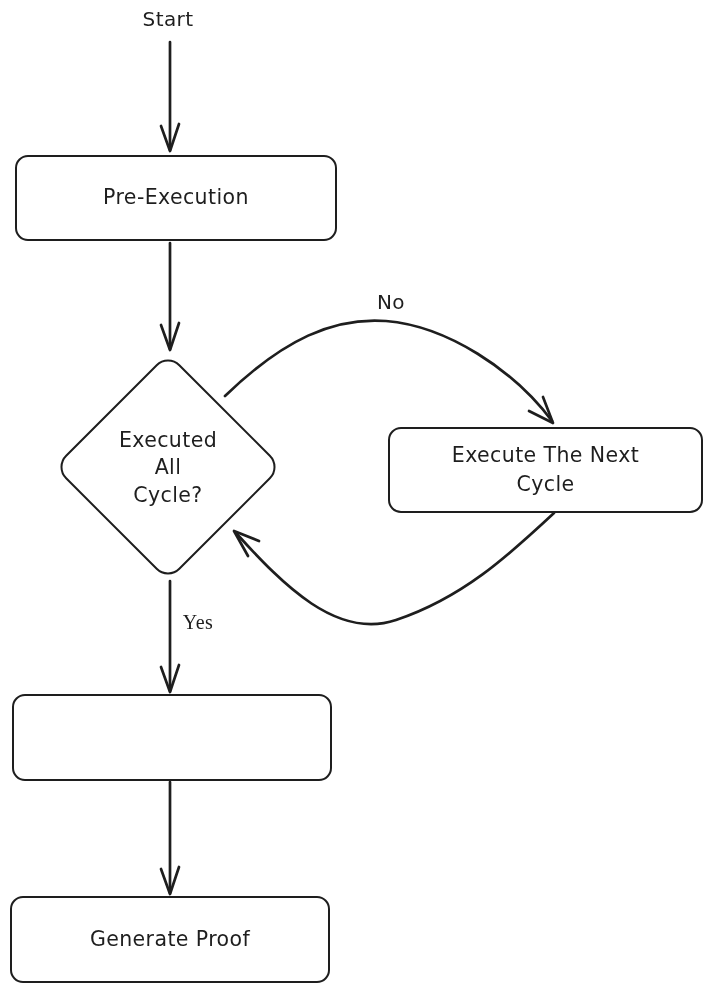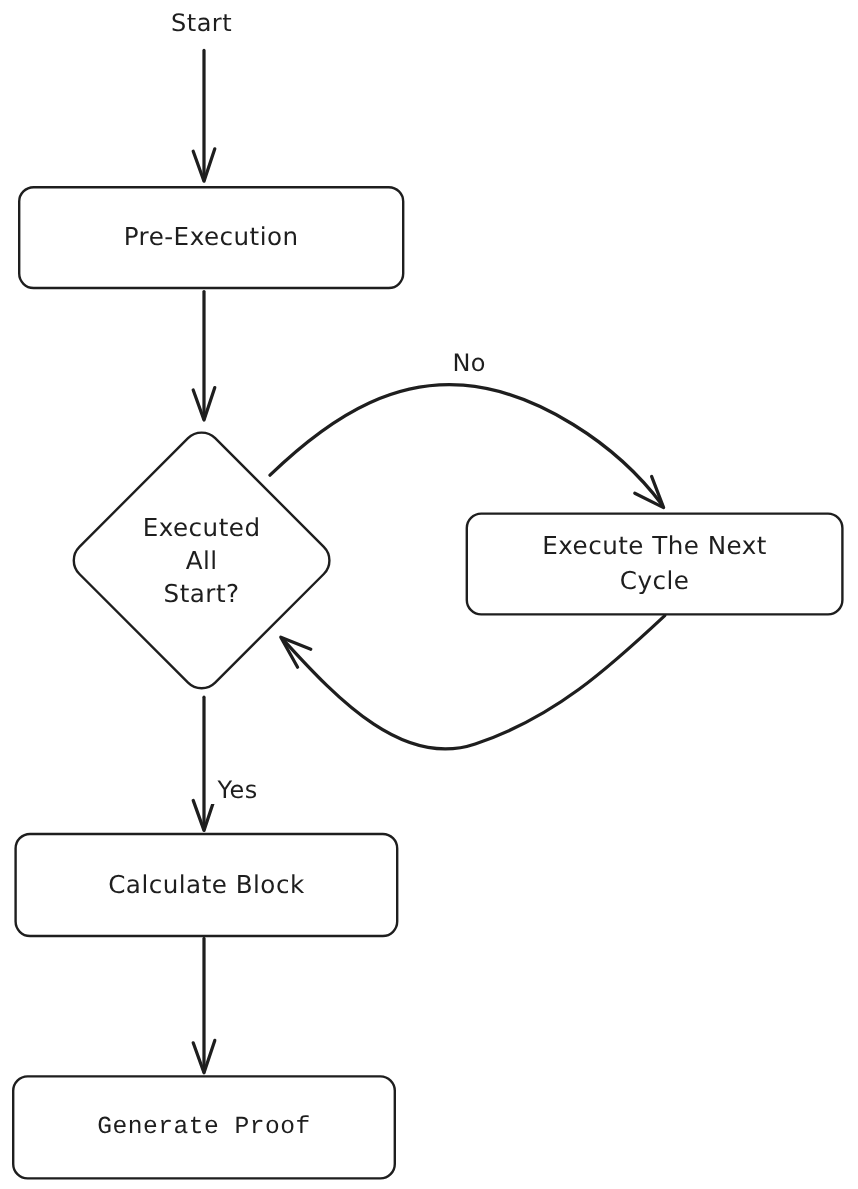--- a/index.html
+++ b/index.html
@@ -95,33 +95,32 @@
   <div class="edge-label" style="left:130px; top:7px; width:76px;">Start</div>
 
   <div class="node" style="left:15px; top:155px; width:322px; height:86px;">
     <span>Pre-Execution</span>
   </div>
 
   <div class="diamond" style="left:87px; top:386px; width:162px; height:162px;"></div>
   <div class="diamond-label" style="left:58px; top:424px; width:220px; height:88px;">
     <span>Executed</span>
     <span>All</span>
-    <span>Start?</span>
+    <span>Cycle?</span>
   </div>
 
   <div class="edge-label" style="left:355px; top:290px; width:52px;text-align:right;">No</div>
 
   <div class="node" style="left:388px; top:427px; width:315px; height:86px;">
     <span>Execute The Next</span>
     <span>Cycle</span>
   </div>
 
-  <div class="edge-label" style="left:172px; top:646px; width:52px;">Yes</div>
+  <div class="edge-label" style="left:172px; top:611px; width:52px;font-family:Liberation Serif, serif;">Yes</div>
 
   <div class="node" style="left:12px; top:694px; width:320px; height:87px;">
-    <span>Calculate Block</span>
   </div>
 
-  <div class="node" style="left:10px; top:896px; width:320px; height:87px;font-family:Liberation Mono, monospace;">
+  <div class="node" style="left:10px; top:896px; width:320px; height:87px;">
     <span>Generate Proof</span>
   </div>
 
 </div>
 
 </body></html>

